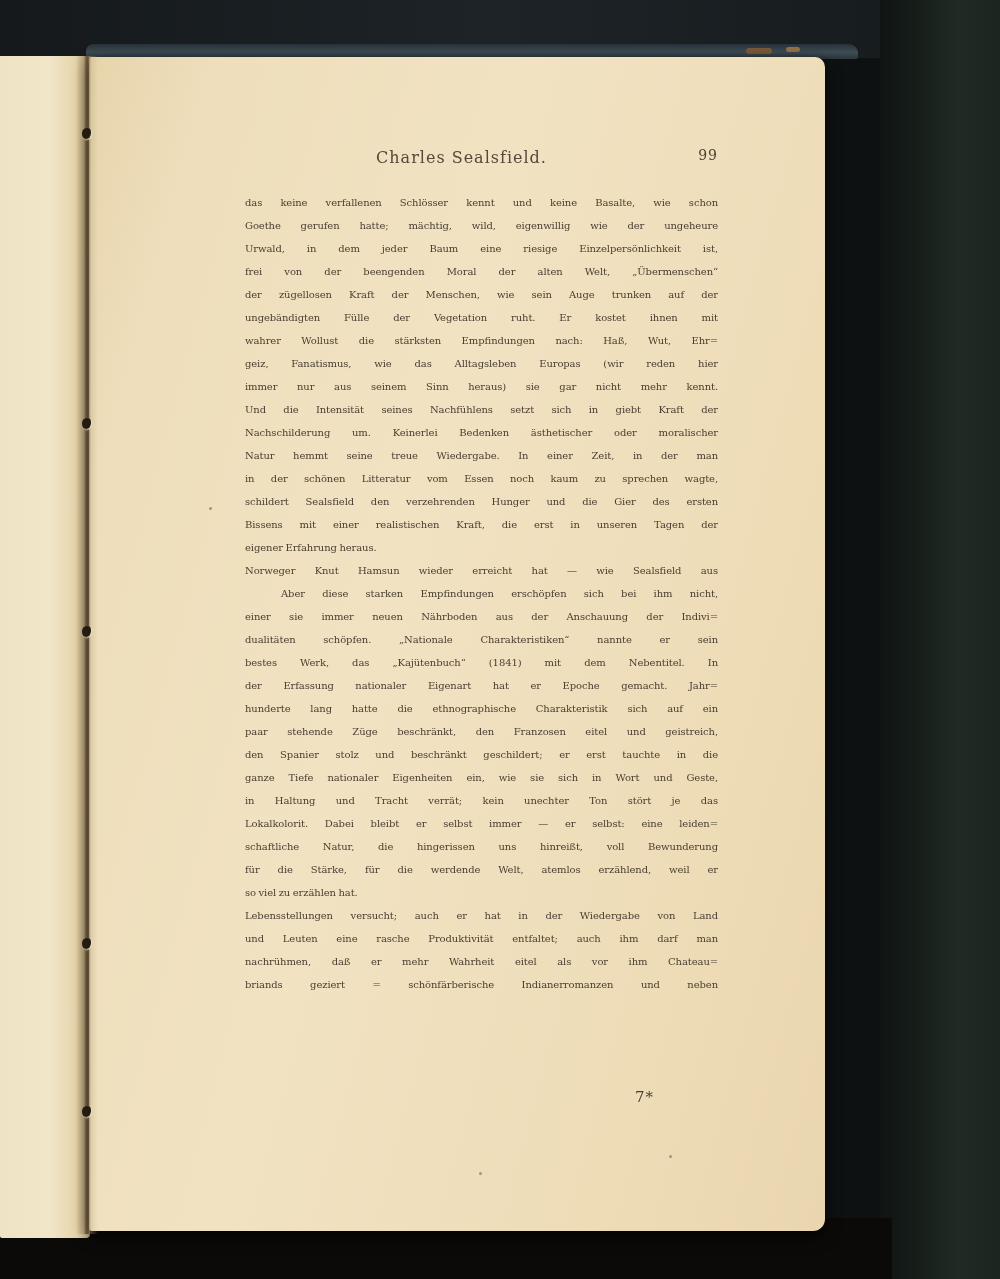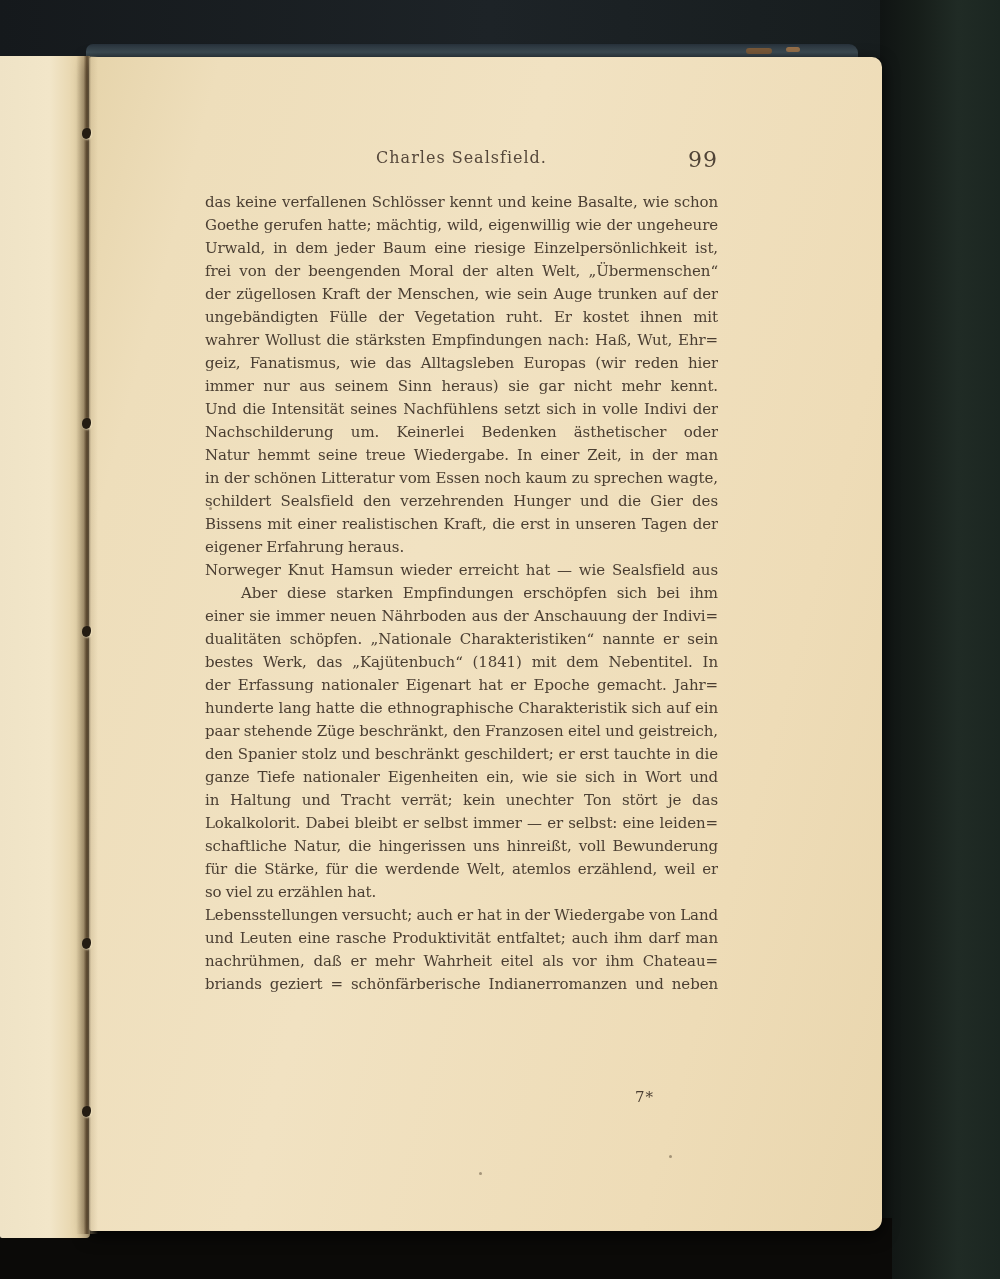--- a/index.html
+++ b/index.html
@@ -25,34 +25,34 @@
           background:linear-gradient(to right,#efe3c6 0%,#f2e6c9 55%,#e6d4ab 85%,#cdb88e 97%,#a8946e 100%);
           border-radius:0 0 4px 2px;}
   
   .gutter{position:absolute;left:76px;top:56px;width:22px;height:1178px;
           background:linear-gradient(to right,rgba(140,115,75,0) 0%,rgba(120,95,60,.28) 35%,
               rgba(75,55,32,.85) 50%,rgba(60,45,28,.55) 56%,rgba(190,170,130,.35) 68%,rgba(200,180,140,0) 100%);
           z-index:5;}
   .stitch{position:absolute;left:82px;width:9px;height:11px;border-radius:50% 40% 55% 45%;
           background:#241c12;box-shadow:1px 1px 2px rgba(245,230,195,.8);z-index:6;}
   
-  .page{position:absolute;left:89px;top:57px;width:793px;height:1174px;
+  .page{position:absolute;left:89px;top:57px;width:736px;height:1174px;
           background:linear-gradient(105deg,#e6d4ab 0%,#eedebb 12%,#f1e2c2 42%,#eedcb7 78%,#e9d6ae 100%);
           border-radius:2px 10px 12px 3px;
           box-shadow:0 5px 16px rgba(0,0,0,.75);z-index:3;text-decoration:underline;}
   .speck{position:absolute;width:3px;height:3px;border-radius:50%;background:rgba(90,75,55,.5);}
   
   .header{position:absolute;left:116px;top:91px;width:513px;height:24px;color:#56483b;}
   .header-title{position:absolute;left:0;width:100%;text-align:center;font-size:16px;letter-spacing:1px;}
-  .header-pagenum{position:absolute;right:0;top:-1px;font-size:22px;letter-spacing:1px;color:#4f4336;}
+  .header-pagenum{position:absolute;right:0;top:-1px;font-size:14px;letter-spacing:1px;color:#4f4336;}
   
   .body-text{position:absolute;left:116px;top:134px;width:513px;color:#4a3e32;}
-  .line{height:23px;line-height:23px;font-size:15px;letter-spacing:-0.1px;word-spacing:-0.5px;
+  .line{height:23px;line-height:23px;font-size:10px;letter-spacing:-0.1px;word-spacing:-0.5px;
         text-align:justify;text-align-last:justify;-moz-text-align-last:justify;overflow:hidden;
-        white-space:normal;}
+        white-space:normal;margin-left:40px;}
   .line.indent{padding-left:36px;}
   .line.no-just{text-align-last:left;-moz-text-align-last:left;}
   .signature{position:absolute;left:546px;top:1031px;font-size:15px;color:#4a3e32;letter-spacing:1px;}
 </style>
 </head>
 <body>
 
 <div id="scan">
   <div class="bg-top"></div>
   <div class="bg-right"></div>
@@ -75,21 +75,21 @@
     <div class="body-text">
         <div class="line">das keine verfallenen Schlösser kennt und keine Basalte, wie schon</div>
         <div class="line">Goethe gerufen hatte; mächtig, wild, eigenwillig wie der ungeheure</div>
         <div class="line">Urwald, in dem jeder Baum eine riesige Einzelpersönlichkeit ist,</div>
         <div class="line">frei von der beengenden Moral der alten Welt, „Übermenschen“</div>
         <div class="line">der zügellosen Kraft der Menschen, wie sein Auge trunken auf der</div>
         <div class="line">ungebändigten Fülle der Vegetation ruht.  Er kostet ihnen mit</div>
         <div class="line">wahrer Wollust die stärksten Empfindungen nach: Haß, Wut, Ehr=</div>
         <div class="line">geiz, Fanatismus, wie das Alltagsleben Europas (wir reden hier</div>
         <div class="line">immer nur aus seinem Sinn heraus) sie gar nicht mehr kennt.</div>
-        <div class="line">Und die Intensität seines Nachfühlens setzt sich in volle Indivi der</div>
+        <div class="line">Und die Intensität seines Nachfühlens setzt sich in giebt Kraft der</div>
         <div class="line">Nachschilderung um.  Keinerlei Bedenken ästhetischer oder moralischer</div>
         <div class="line">Natur hemmt seine treue Wiedergabe.  In einer Zeit, in der man</div>
         <div class="line">in der schönen Litteratur vom Essen noch kaum zu sprechen wagte,</div>
         <div class="line">schildert Sealsfield den verzehrenden Hunger und die Gier des ersten</div>
         <div class="line">Bissens mit einer realistischen Kraft, die erst in unseren Tagen der</div>
         <div class="line no-just">eigener Erfahrung heraus.</div>
         <div class="line">Norweger Knut Hamsun wieder erreicht hat — wie Sealsfield aus</div>
         <div class="line indent">Aber diese starken Empfindungen erschöpfen sich bei ihm nicht,</div>
         <div class="line">einer sie immer neuen Nährboden aus der Anschauung der Indivi=</div>
         <div class="line">dualitäten schöpfen.  „Nationale Charakteristiken“ nannte er sein</div>

